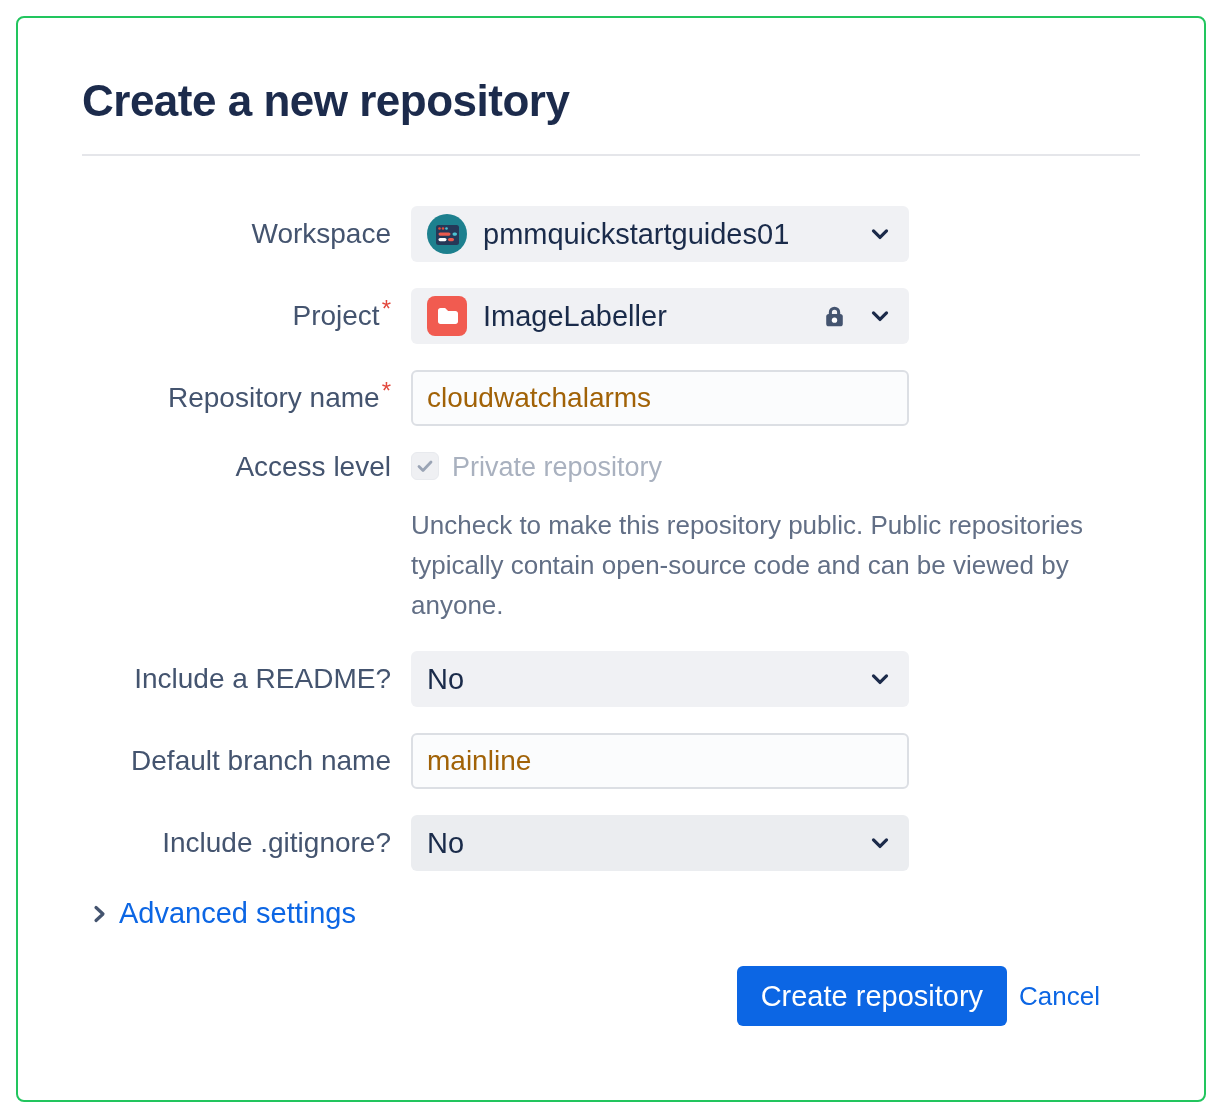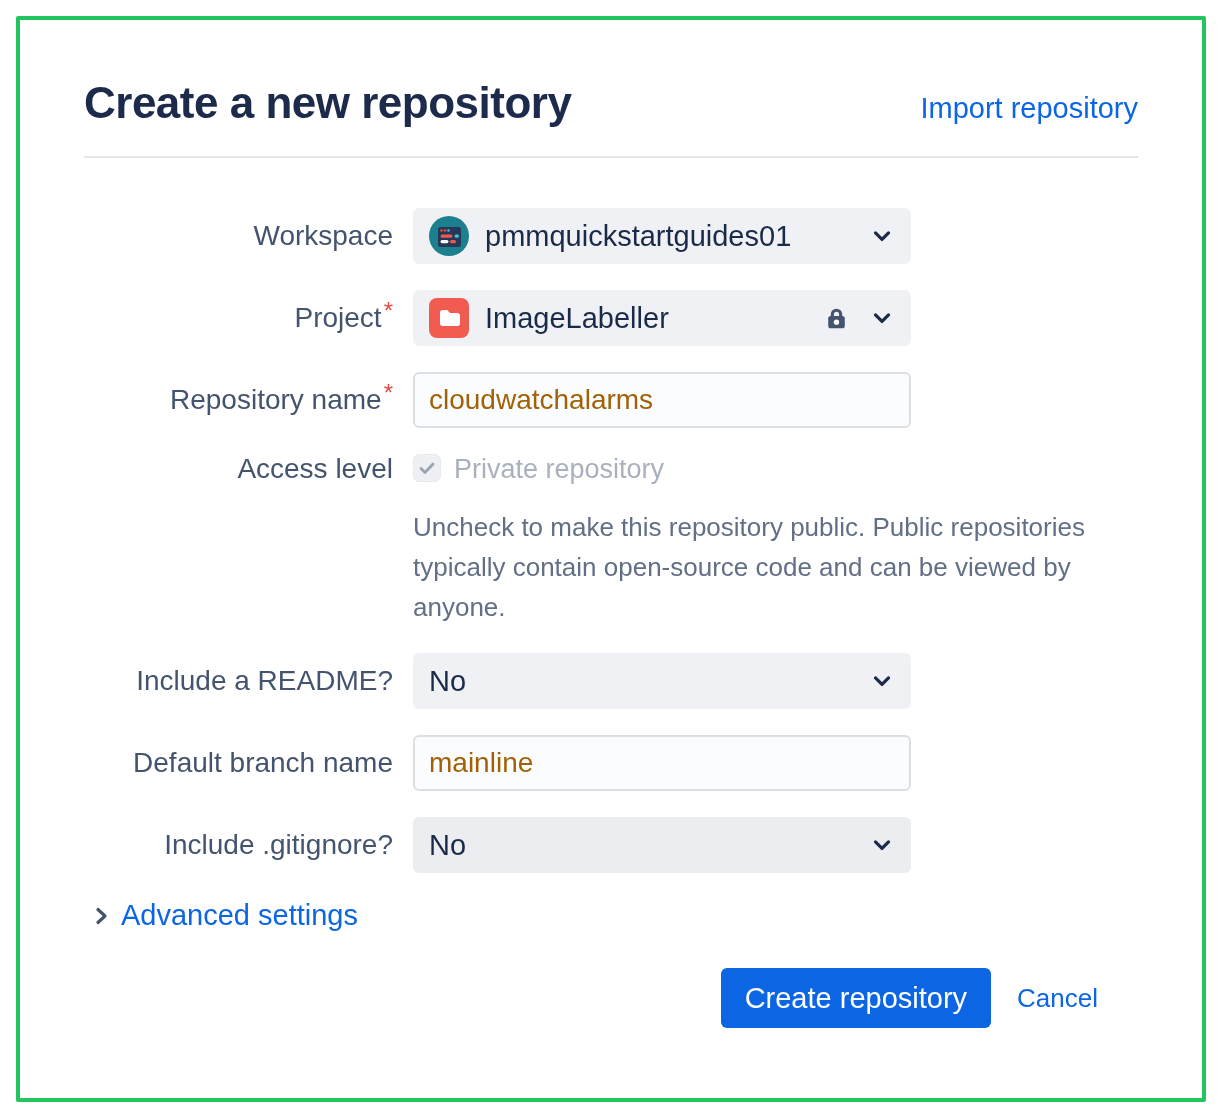--- a/index.html
+++ b/index.html
@@ -1,19 +1,19 @@
 <!DOCTYPE html>
 <html><head>
 <meta charset="utf-8">
 <style>
   * { box-sizing: border-box; margin: 0; padding: 0; }
   html, body { width: 1222px; height: 1118px; background: #ffffff;
     font-family: "Liberation Sans", sans-serif; }
   .card { position: absolute; left: 16px; top: 16px; width: 1190px; height: 1086px;
-    background: #ffffff; border: 4px solid #22c55e; border-radius: 2px;
+    background: #ffffff; border: 2px solid #22c55e; border-radius: 8px;
     padding: 58px 64px 0 64px; overflow: hidden; }
 
   .header { display: flex; justify-content: space-between; align-items: baseline; }
   .title { font-size: 44px; font-weight: 700; color: #1C2B4C; letter-spacing: -0.5px; }
   .import-link { font-size: 29px; color: #0C66E4; font-weight: 500; cursor: pointer; text-decoration: none; }
 
   .divider { height: 2px; background: #E5E6EA; margin-top: 28px; }
 
   .form { margin-top: 50px; }
   .row { display: grid; grid-template-columns: 309px 498px; column-gap: 20px;
@@ -39,36 +39,35 @@
   .checkbox { width: 28px; height: 28px; border-radius: 6px; background: #EFF0F3;
     border: 1px solid #E8EAEE; display: flex; align-items: center; justify-content: center;
     flex: 0 0 auto; }
   .check-label { font-size: 27px; color: #A9B1BF; }
   .help { margin-top: 22px; width: 700px; font-size: 26px; line-height: 40px; color: #626F86; }
 
   .advanced { display: flex; align-items: center; gap: 9px; margin: 20px 0 0 6px;
     cursor: pointer; width: fit-content; }
   .advanced-label { font-size: 29px; color: #0C66E4; font-weight: 500; }
 
-  .actions { display: flex; align-items: center; justify-content: flex-end; gap: 26px;
+  .actions { display: flex; align-items: center; justify-content: flex-end; gap: 12px;
     margin-top: 36px; padding-right: 40px; }
   .btn-primary { height: 60px; padding: 0 24px; background: #0C66E4; color: #ffffff;
     font-family: "Liberation Sans", sans-serif; font-size: 29px; font-weight: 500;
     border: none; border-radius: 6px; cursor: pointer; }
   .btn-cancel { font-size: 26px; color: #0C66E4; font-weight: 500; background: none;
     border: none; cursor: pointer; font-family: "Liberation Sans", sans-serif; text-align: center; }
 </style>
 </head>
 <body>
 
 <div class="card">
 
   <div class="header">
     <h1 class="title">Create a new repository</h1>
-    <a class="import-link">Import repository</a>
   </div>
 
   <div class="divider"></div>
 
   <div class="form">
 
     <div class="row">
       <div class="label">Workspace</div>
       <div class="select">
         <svg class="lead-icon" viewBox="0 0 40 40">

